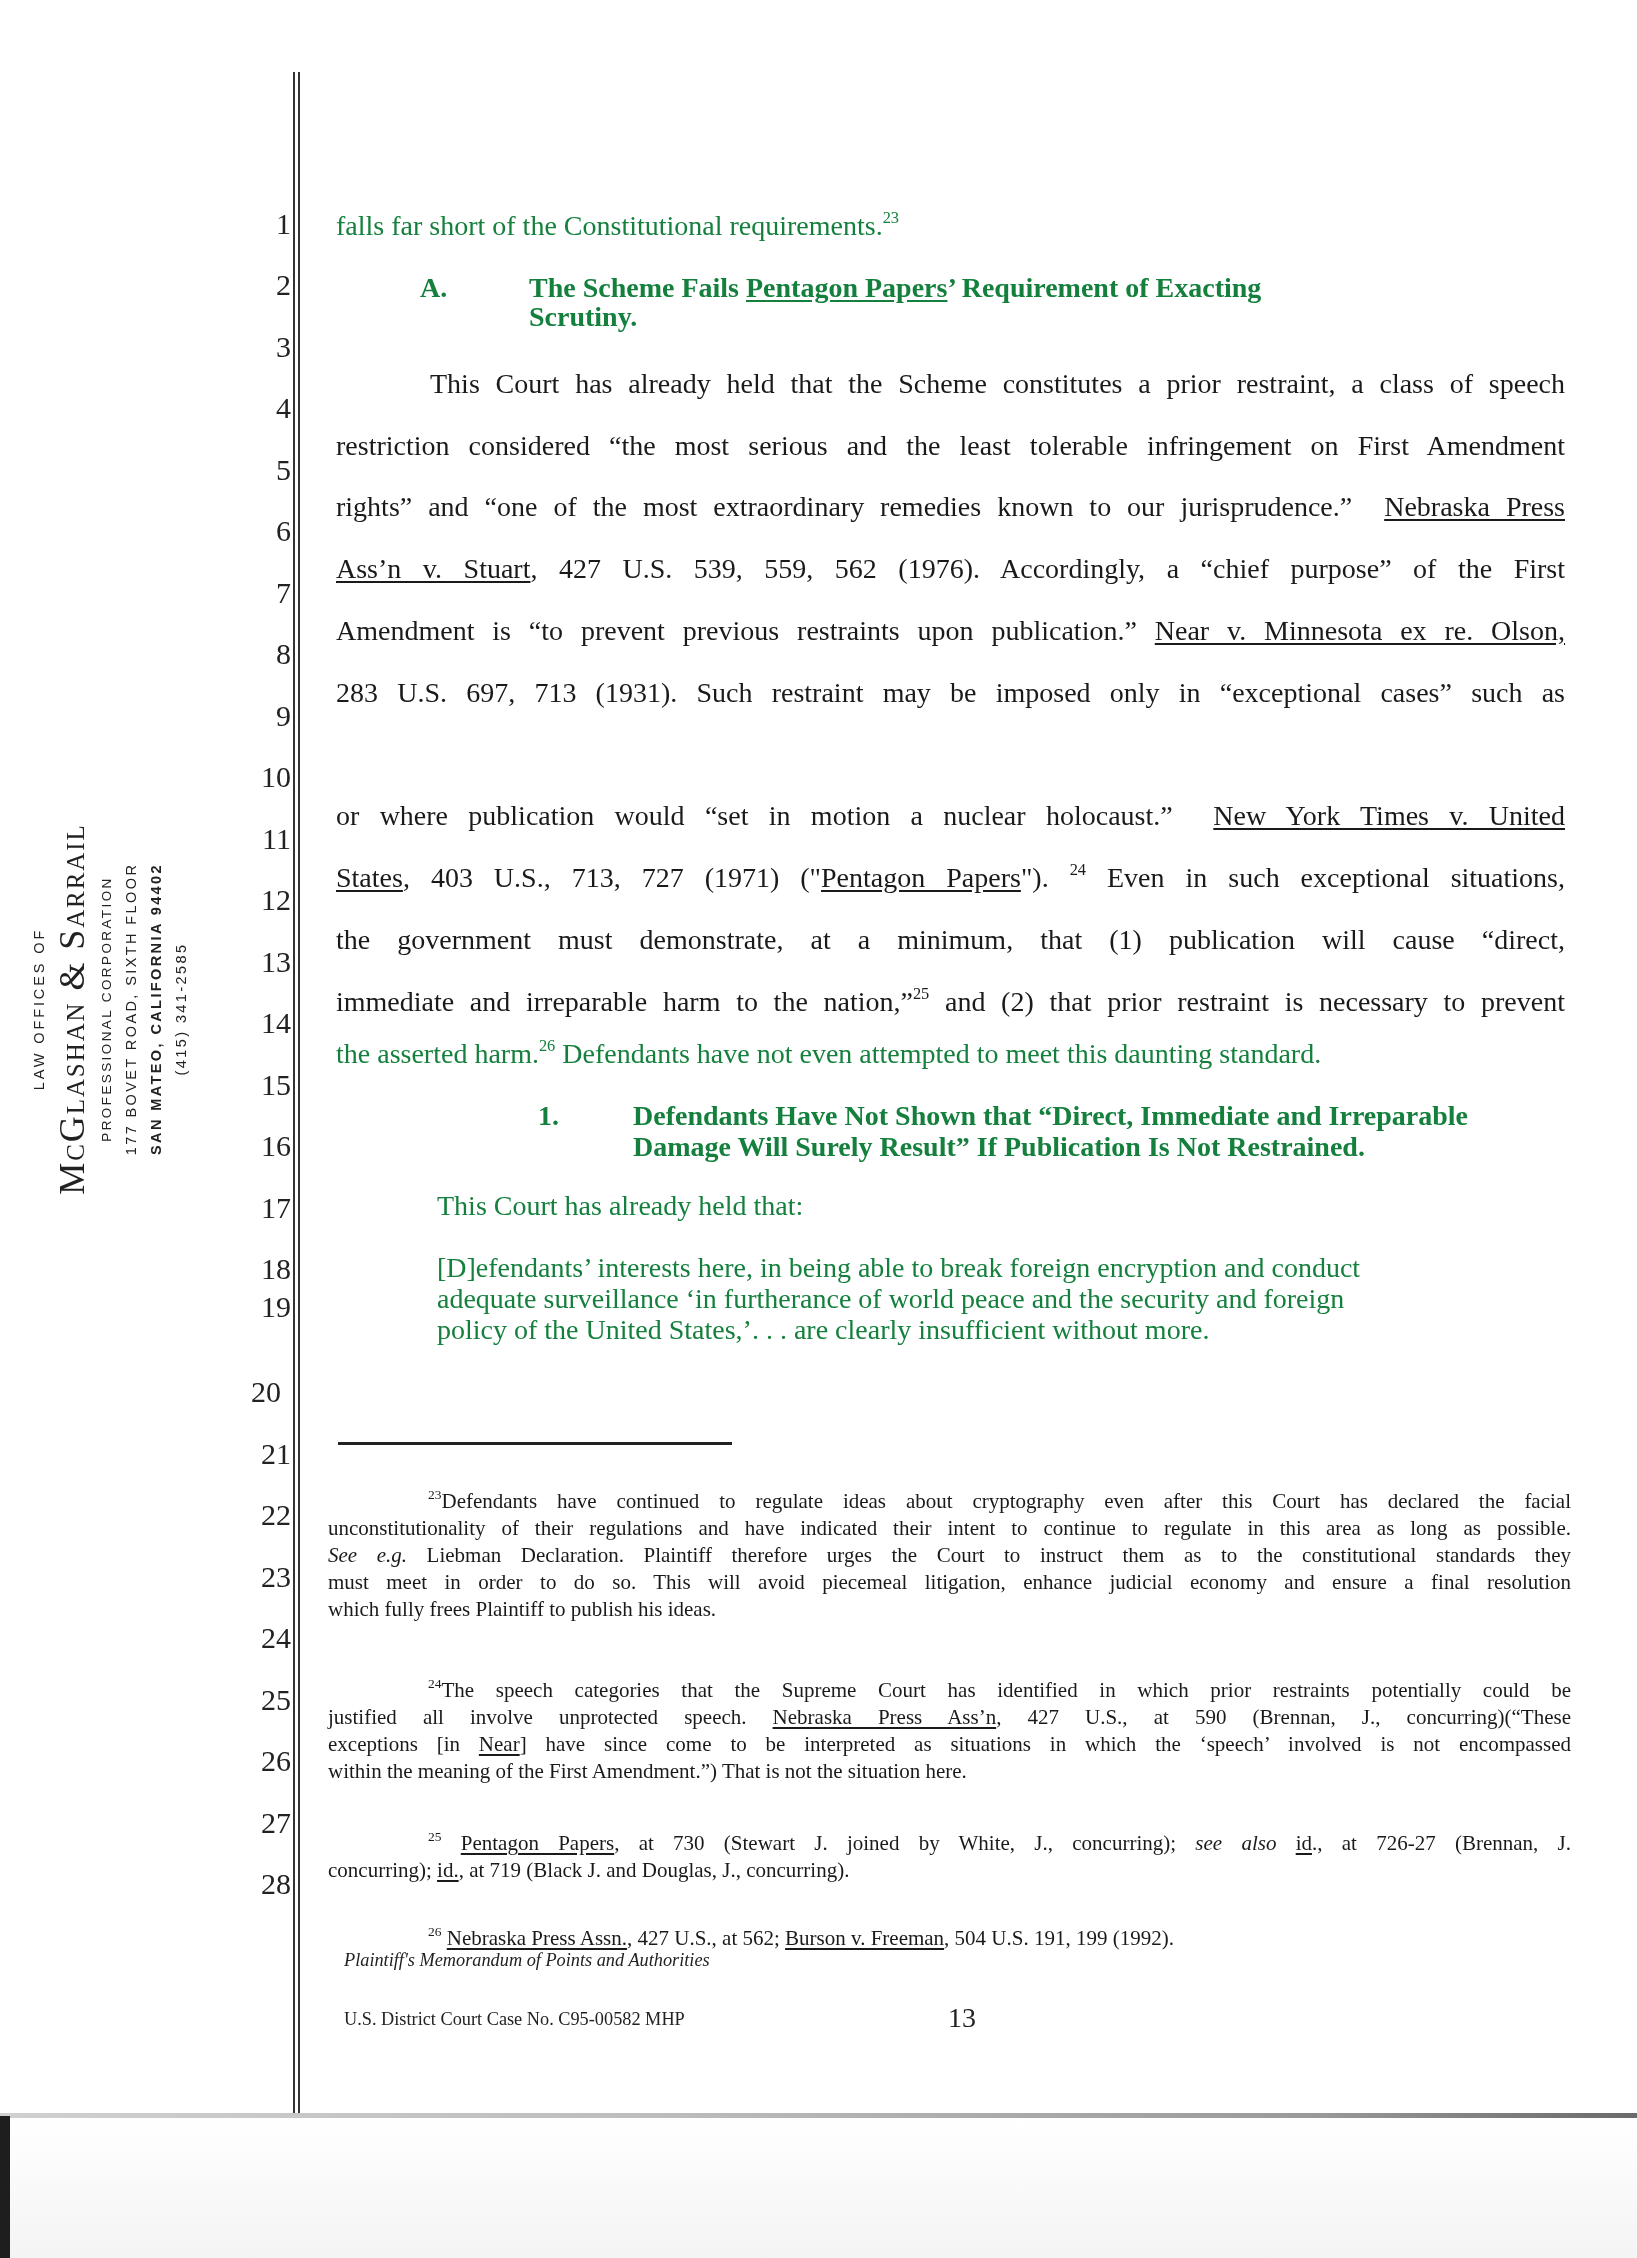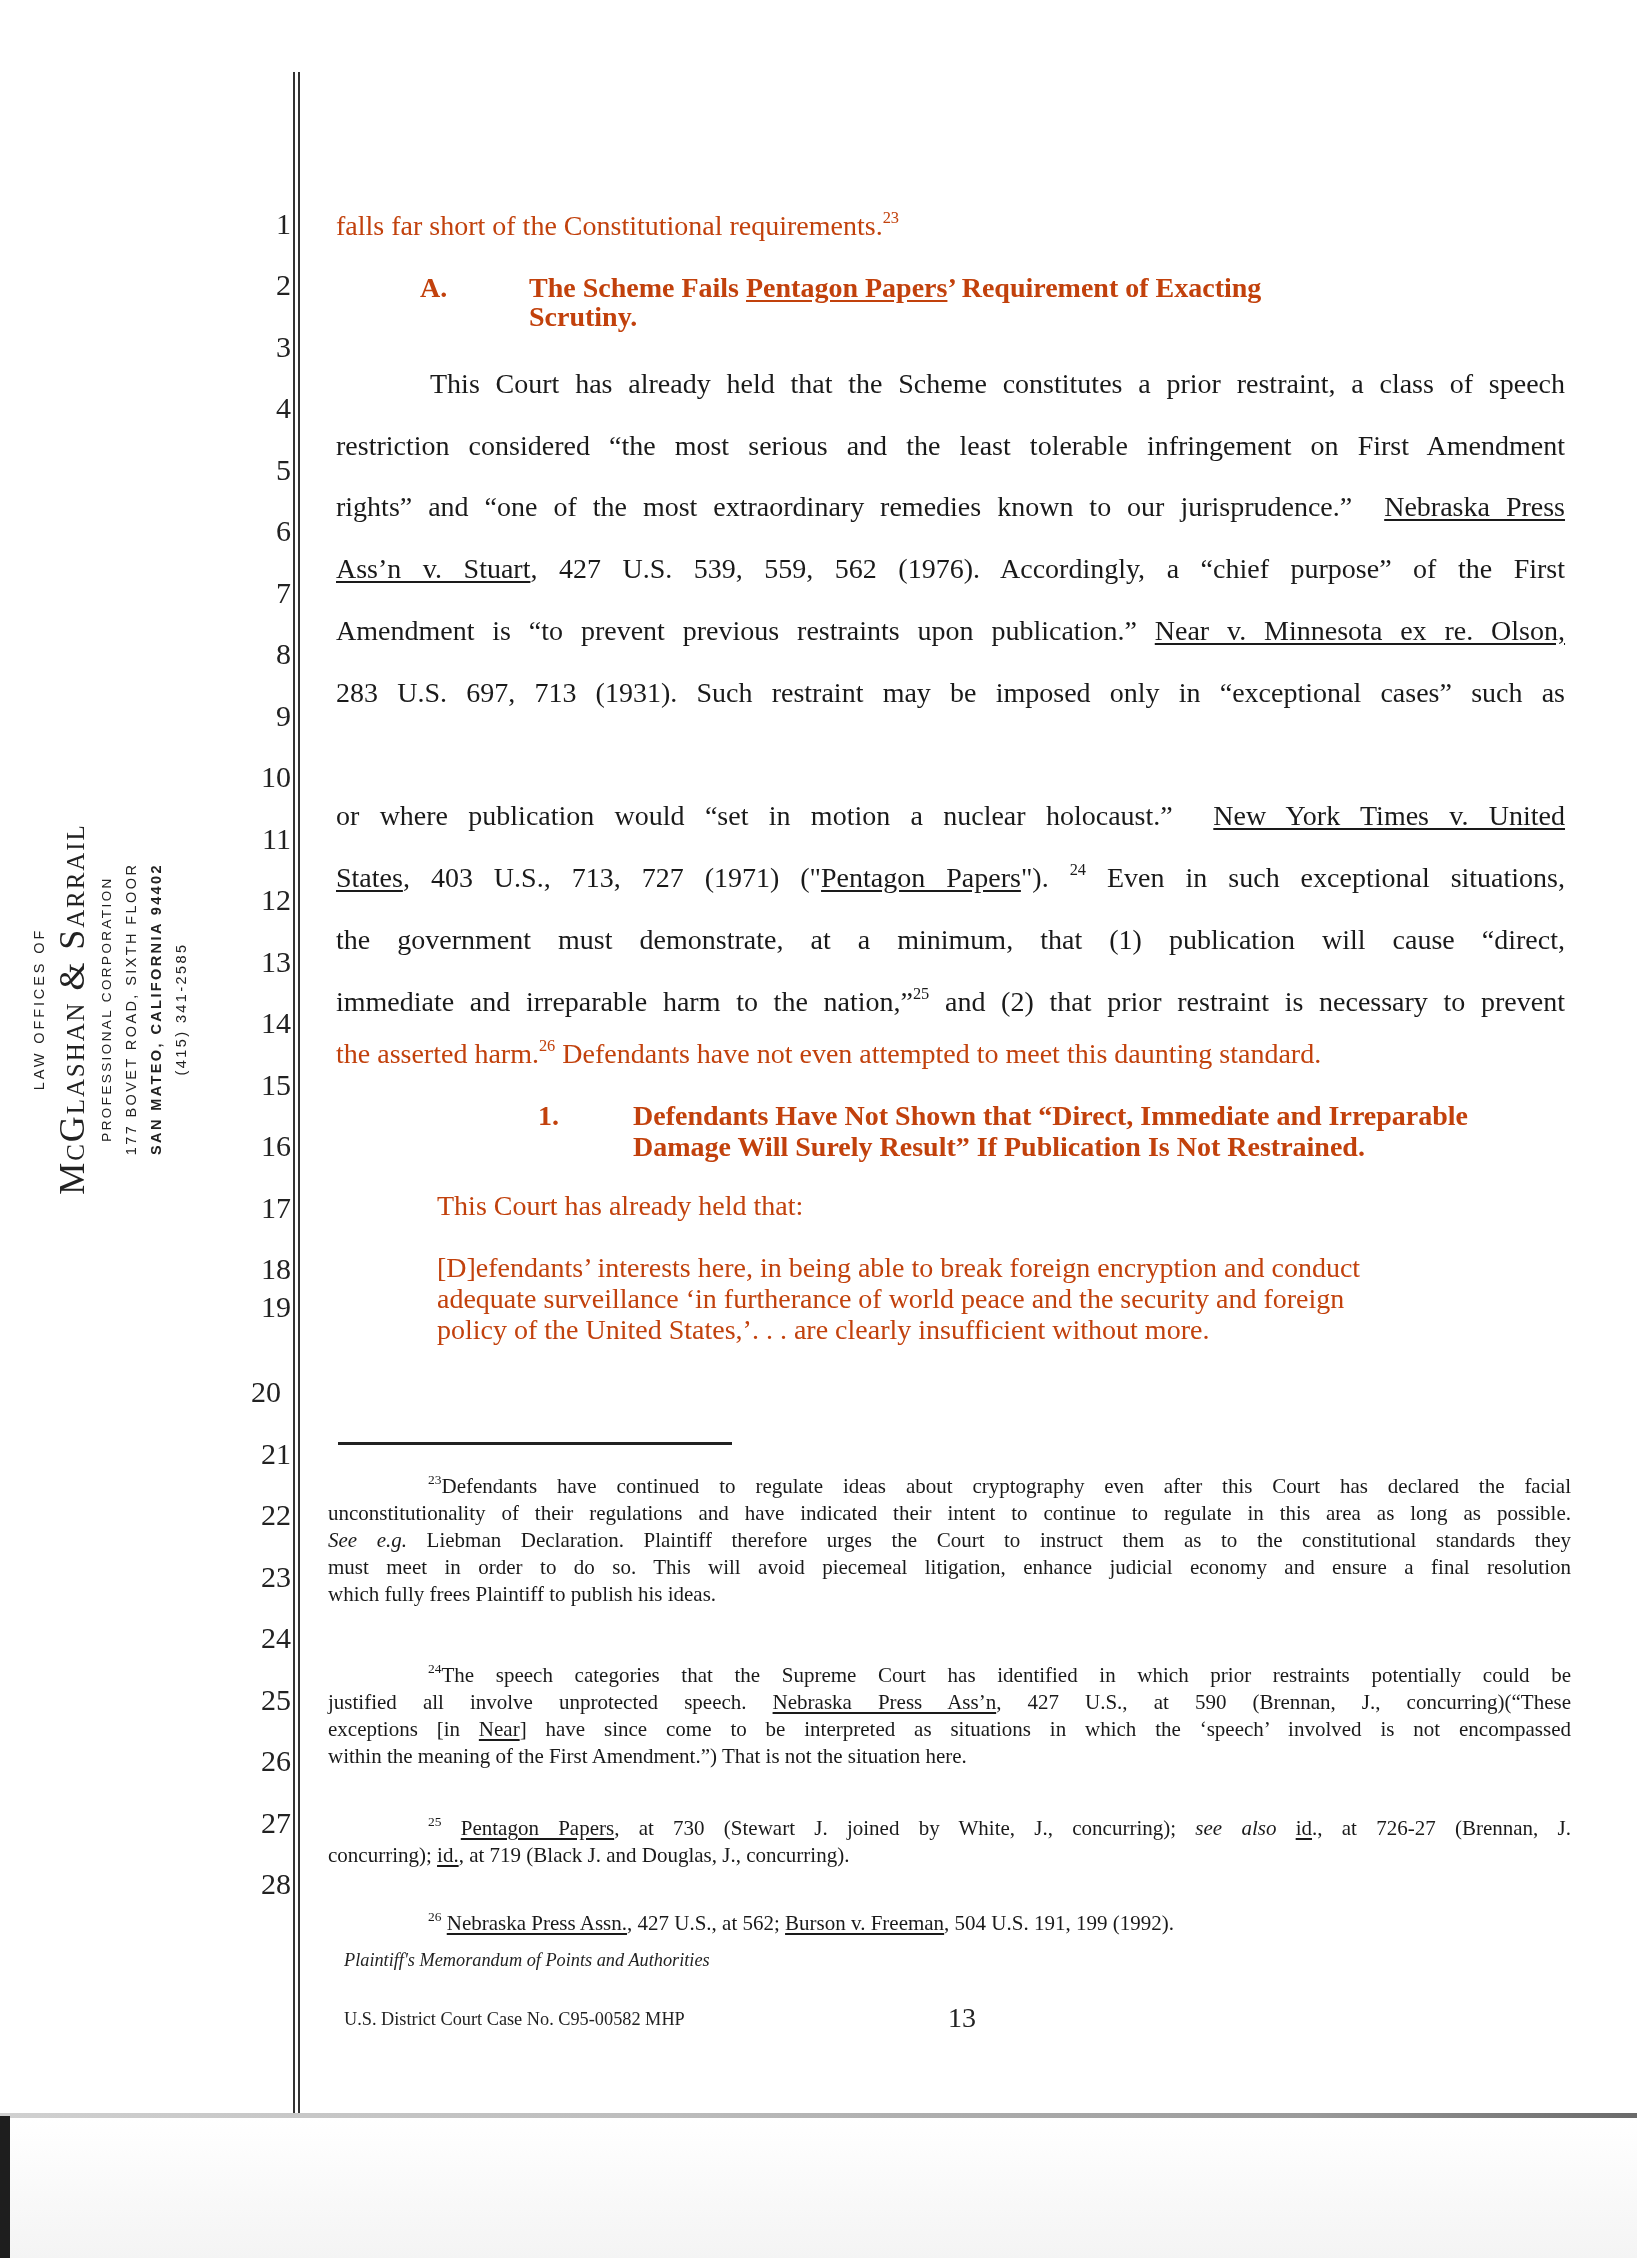--- a/index.html
+++ b/index.html
@@ -30,29 +30,29 @@
   .firm { position: absolute; left: 145px; top: 1009px; width: 502px; height: 232px;
     transform: translate(-50%, -50%) rotate(-90deg); text-align: center; color: #222; }
   .firm .l1 { font-family: "Liberation Sans", sans-serif; font-size: 14.5px; letter-spacing: 2.9px; line-height: 21px; }
   .firm .l2 { font-size: 36px; letter-spacing: 1.9px; line-height: 44px; font-variant: small-caps; }
   .firm .l3 { font-family: "Liberation Sans", sans-serif; font-size: 13.5px; letter-spacing: 2.4px; line-height: 25px; }
   .firm .l4 { font-family: "Liberation Sans", sans-serif; font-size: 14.5px; letter-spacing: 2.4px; line-height: 25px; }
   .firm .l5 { font-family: "Liberation Sans", sans-serif; font-size: 14.5px; letter-spacing: 2.4px; line-height: 25px; font-weight: bold; }
   .firm .l6 { font-family: "Liberation Sans", sans-serif; font-size: 14.5px; letter-spacing: 2.4px; line-height: 25px; }
 
   
-  .txt { position: absolute; font-size: 28px; line-height: 31px; white-space: nowrap; color: #c2410c; }
+  .txt { position: absolute; font-size: 28px; line-height: 31px; white-space: nowrap; color: #15803d; }
   .just { position: absolute; left: 336px; width: 1229px; font-size: 28px; line-height: 31px;
     text-align: justify; text-align-last: justify; white-space: nowrap; }
   .u { text-decoration: underline; text-underline-offset: 2.9px; }
   sup { font-size: 16.4px; line-height: 0; vertical-align: 11.6px; }
   .hd { font-weight: bold; font-size: 28px; line-height: 30px; }
 
   .fn-rule { position: absolute; left: 338px; top: 1442px; width: 394px; height: 2.9px; background: #222; }
-  .fn { position: absolute; left: 328px; width: 1243px; font-size: 21px; line-height: 27px; color: #1a1a1a; }
+  .fn { position: absolute; left: 328px; width: 1243px; font-size: 21px; line-height: 27px; color: #1a1a1a; margin-top: 15px; }
   .fn .row { display: block; white-space: nowrap; text-align: justify; text-align-last: justify; }
   .fn .row.last { text-align-last: left; }
   .fn .indent { padding-left: 100px; }
   .fn sup { font-size: 13.5px; vertical-align: 8.7px; }
   .footer { position: absolute; left: 344px; font-size: 18.3px; line-height: 23px; color: #222; }
   .pagenum { position: absolute; left: 948px; top: 2002px; font-size: 28px; color: #222; }
 </style>
 </head>
 <body>
 

